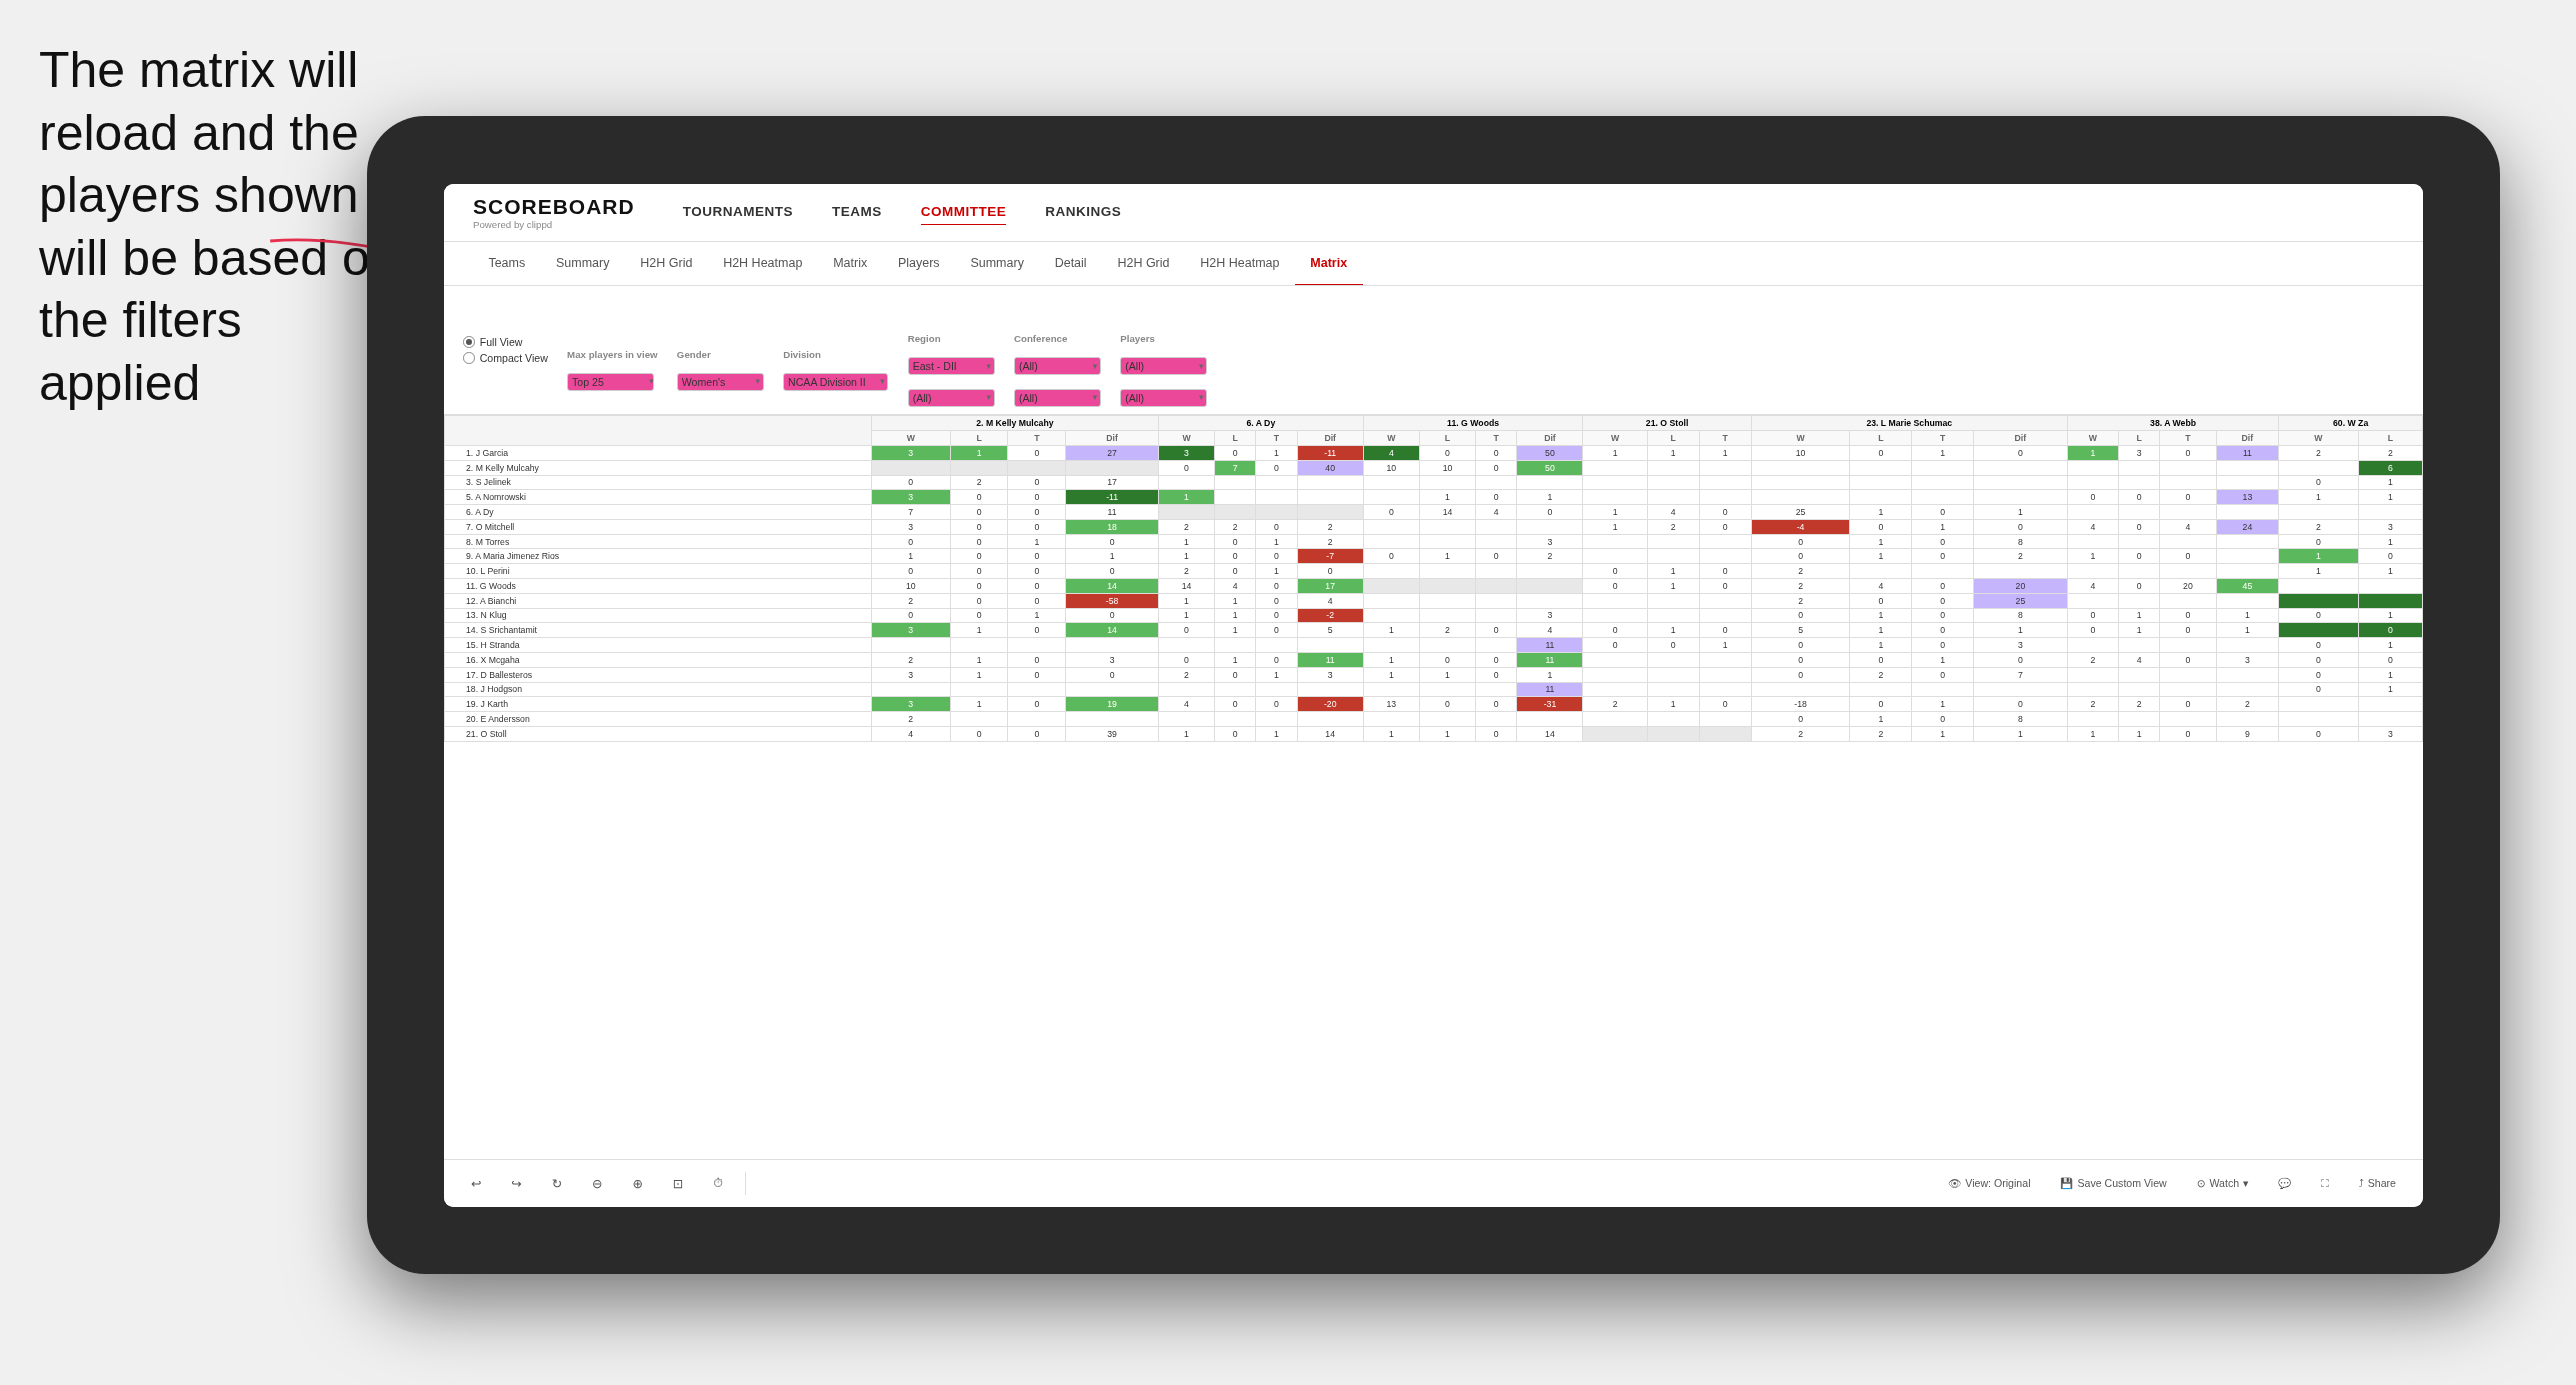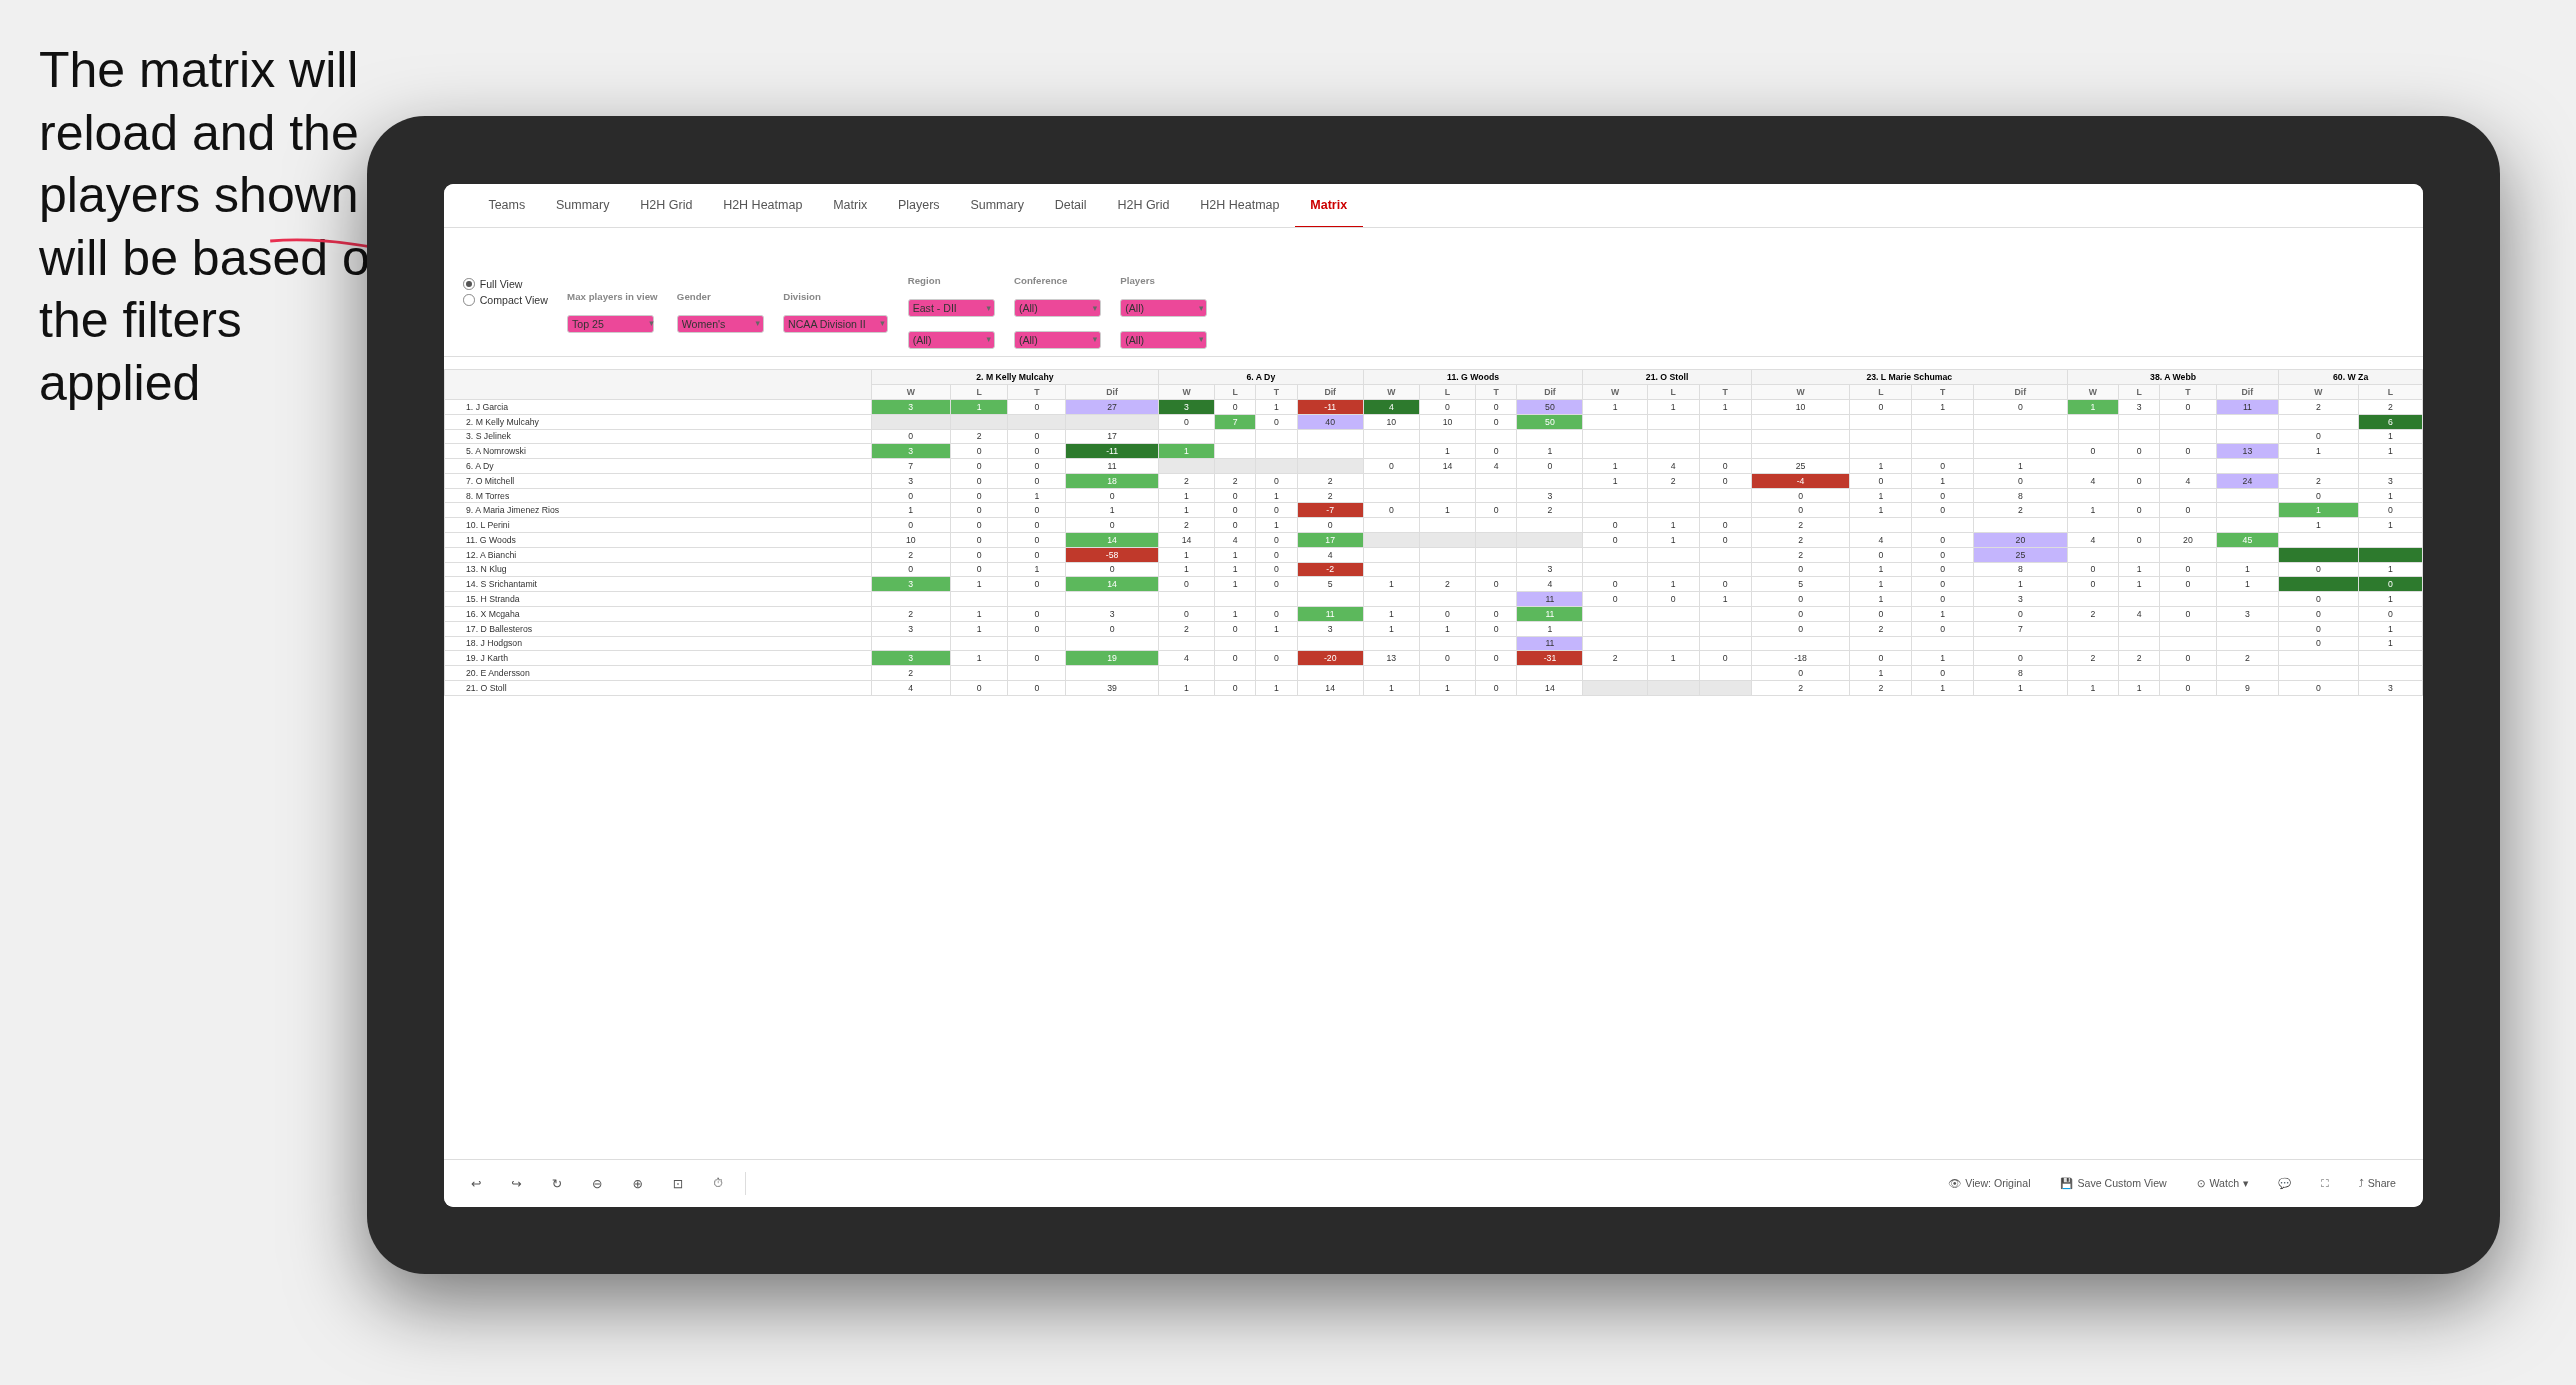--- a/index.html
+++ b/index.html
@@ -213,21 +213,20 @@
       color: #666;
       pointer-events: none;
     }
 
     
     .matrix-content {
       flex: 1;
       overflow: auto;
       background: #fff;
       font-size: 9.7px;
-      margin-top: 12px;
     }
 
     .matrix-table {
       border-collapse: collapse;
       min-width: 100%;
     }
 
     .matrix-table th, .matrix-table td {
       border: 1px solid #ddd;
       padding: 1.9px 2.9px;
@@ -324,20 +323,32 @@
     <marker id="arrowhead" markerWidth="10" markerHeight="7" refX="9" refY="3.5" orient="auto">
       <polygon points="0 0, 10 3.5, 0 7" fill="#e83050"></polygon>
     </marker>
   </defs>
   <path d="M 80 30 Q 200 20 380 100 L 480 150" stroke="#e83050" stroke-width="3" fill="none" marker-end="url(#arrowhead)"></path>
 </svg>
 
 <div class="tablet-outer">
   <div class="tablet-screen">
 
+    <nav class="top-nav">
+      <div class="logo-area">
+        <span class="logo-title">SCOREBOARD</span>
+        <span class="logo-subtitle">Powered by clippd</span>
+      </div>
+      <ul class="nav-links">
+        <li class="nav-link">TOURNAMENTS</li>
+        <li class="nav-link">TEAMS</li>
+        <li class="nav-link active">COMMITTEE</li>
+        <li class="nav-link">RANKINGS</li>
+      </ul>
+    </nav>
 
     <nav class="sub-nav">
       <span class="sub-nav-link">Teams</span>
       <span class="sub-nav-link">Summary</span>
       <span class="sub-nav-link">H2H Grid</span>
       <span class="sub-nav-link">H2H Heatmap</span>
       <span class="sub-nav-link">Matrix</span>
       <span class="sub-nav-link">Players</span>
       <span class="sub-nav-link">Summary</span>
       <span class="sub-nav-link">Detail</span>

